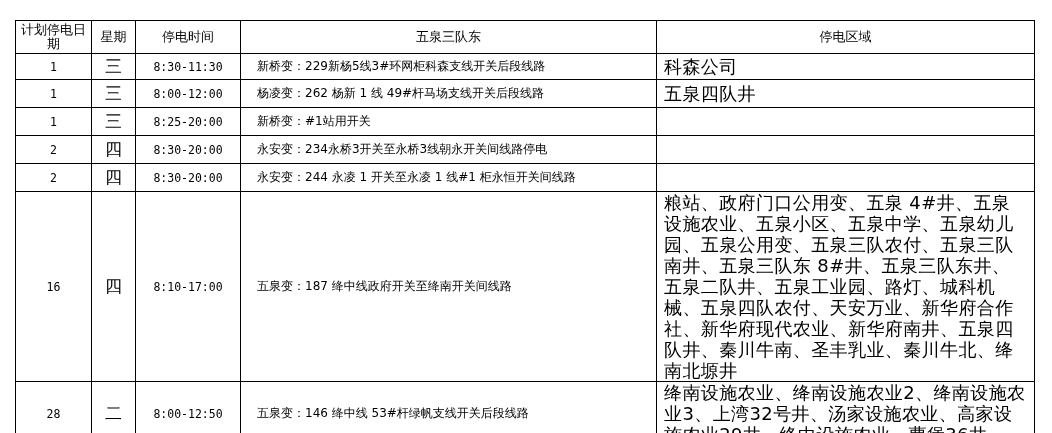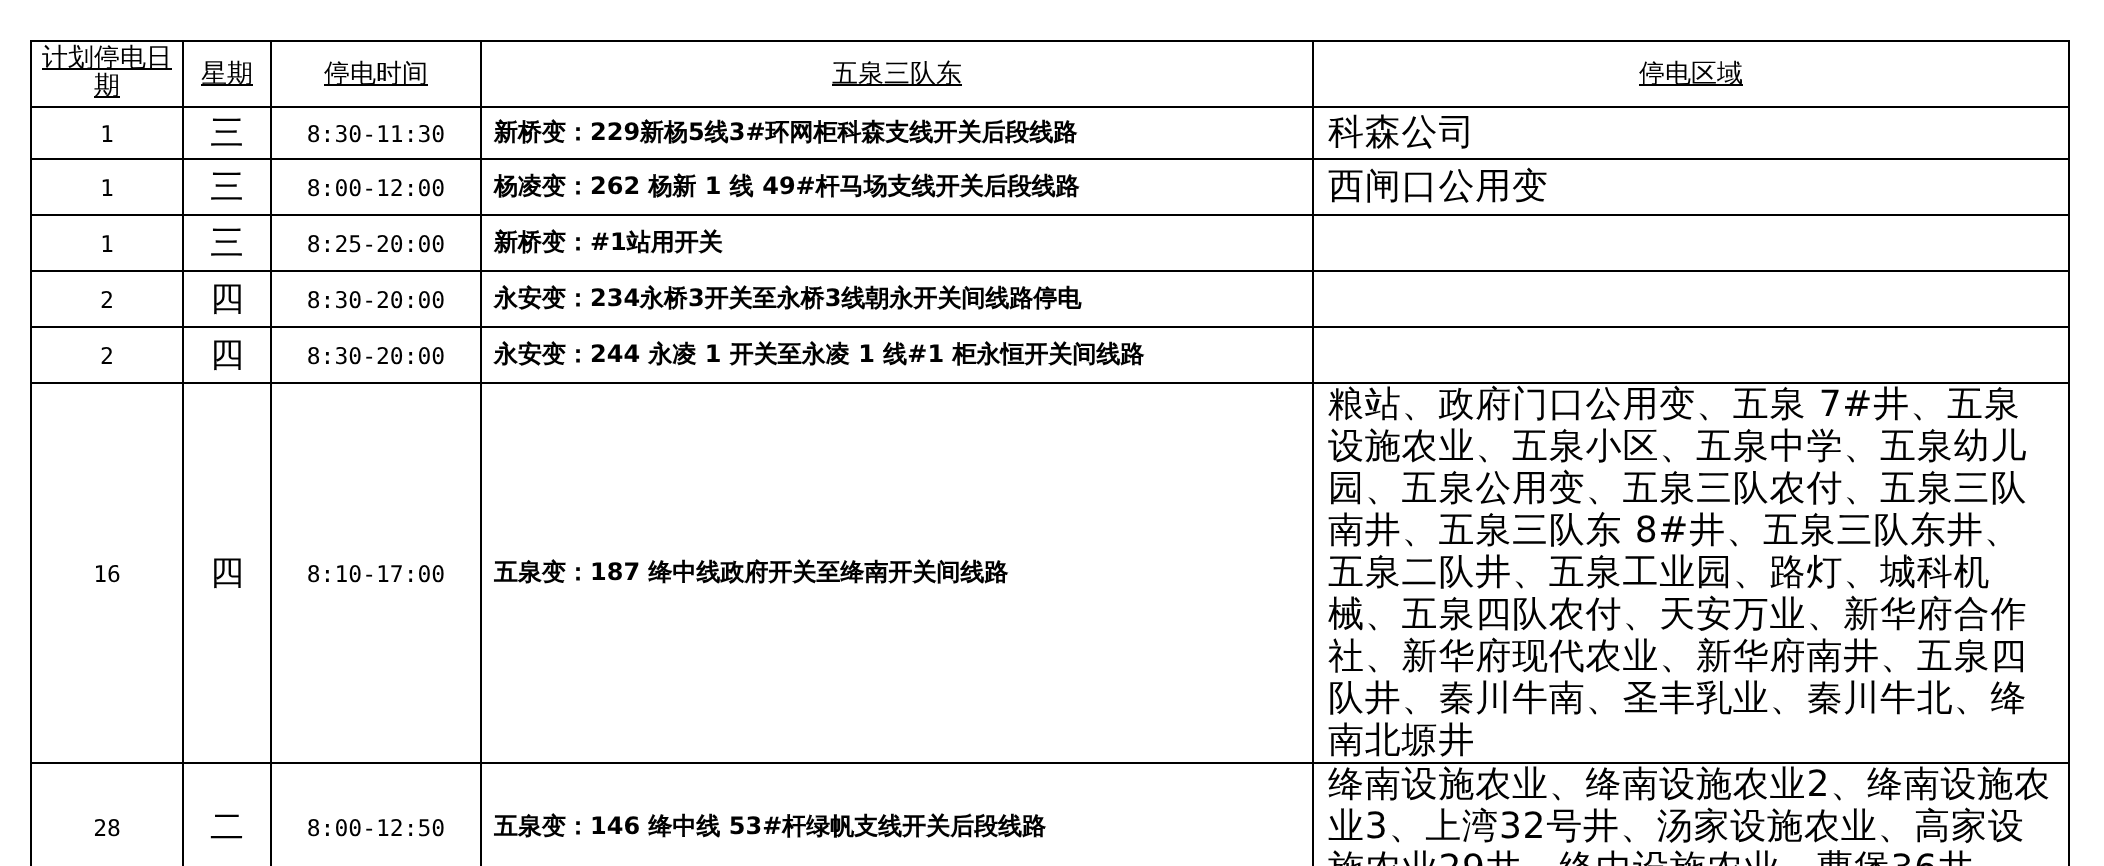--- a/index.html
+++ b/index.html
@@ -5,23 +5,23 @@
   html, body { margin:0; padding:0; background:#ffffff; }
   body { width:1052px; height:433px; position:relative; overflow:hidden;
          font-family:"DejaVu Sans", sans-serif; color:#000; }
   table { position:absolute; left:15px; top:20px; border-collapse:collapse; table-layout:fixed; }
   td, th { border:1.5px solid #000; padding:0; font-weight:normal; vertical-align:middle; }
   th { font-size:13px; text-align:center; }
   th.c0 { line-height:14px; font-size:13px; }
   td { font-size:12px; }
   td.mono { font-family:"DejaVu Sans Mono", monospace; font-size:11.5px; text-align:center; }
   td.wk { font-size:17px; text-align:center; }
-  td.line { padding-left:6px; font-size:12px; white-space:nowrap;font-weight:bold; }
+  td.line { padding-left:16px; font-size:12px; white-space:nowrap; }
   td.area { padding:0 8px 0 7px; font-size:18px; line-height:21px; letter-spacing:0.4px; }
-  tr.h0 { height:33px;text-decoration:underline; }
+  tr.h0 { height:33px; }
   tr.r1 { height:26px; } tr.r2 { height:28px; } tr.r3 { height:28px; }
   tr.r4 { height:28px; } tr.r5 { height:28px; }
   tr.r6 { height:126px; } tr.r7 { height:46px; } tr.r8 { height:51px; }
 </style>
 </head>
 <body>
 
 <table>
   <colgroup>
     <col style="width:76px">
@@ -43,21 +43,21 @@
     <td class="wk">三</td>
     <td class="mono">8:30-11:30</td>
     <td class="line">新桥变：229新杨5线3#环网柜科森支线开关后段线路</td>
     <td class="area">科森公司</td>
   </tr>
   <tr class="r2">
     <td class="mono">1</td>
     <td class="wk">三</td>
     <td class="mono">8:00-12:00</td>
     <td class="line">杨凌变：262 杨新 1 线 49#杆马场支线开关后段线路</td>
-    <td class="area">西闸口公用变</td>
+    <td class="area">五泉四队井</td>
   </tr>
   <tr class="r3">
     <td class="mono">1</td>
     <td class="wk">三</td>
     <td class="mono">8:25-20:00</td>
     <td class="line">新桥变：#1站用开关</td>
     <td class="area"></td>
   </tr>
   <tr class="r4">
     <td class="mono">2</td>
@@ -71,21 +71,21 @@
     <td class="wk">四</td>
     <td class="mono">8:30-20:00</td>
     <td class="line">永安变：244 永凌 1 开关至永凌 1 线#1 柜永恒开关间线路</td>
     <td class="area"></td>
   </tr>
   <tr class="r6">
     <td class="mono">16</td>
     <td class="wk">四</td>
     <td class="mono">8:10-17:00</td>
     <td class="line">五泉变：187 绛中线政府开关至绛南开关间线路</td>
-    <td class="area">粮站、政府门口公用变、五泉 7#井、五泉设施农业、五泉小区、五泉中学、五泉幼儿园、五泉公用变、五泉三队农付、五泉三队南井、五泉三队东 8#井、五泉三队东井、五泉二队井、五泉工业园、路灯、城科机械、五泉四队农付、天安万业、新华府合作社、新华府现代农业、新华府南井、五泉四队井、秦川牛南、圣丰乳业、秦川牛北、绛南北塬井</td>
+    <td class="area">粮站、政府门口公用变、五泉 4#井、五泉设施农业、五泉小区、五泉中学、五泉幼儿园、五泉公用变、五泉三队农付、五泉三队南井、五泉三队东 8#井、五泉三队东井、五泉二队井、五泉工业园、路灯、城科机械、五泉四队农付、天安万业、新华府合作社、新华府现代农业、新华府南井、五泉四队井、秦川牛南、圣丰乳业、秦川牛北、绛南北塬井</td>
   </tr>
   <tr class="r8">
     <td class="mono">28</td>
     <td class="wk">二</td>
     <td class="mono">8:00-12:50</td>
     <td class="line">五泉变：146 绛中线 53#杆绿帆支线开关后段线路</td>
     <td class="area">绛南设施农业、绛南设施农业2、绛南设施农业3、上湾32号井、汤家设施农业、高家设施农业29井、绛中设施农业、曹堡36井</td>
   </tr>
 </tbody>
   </table>

